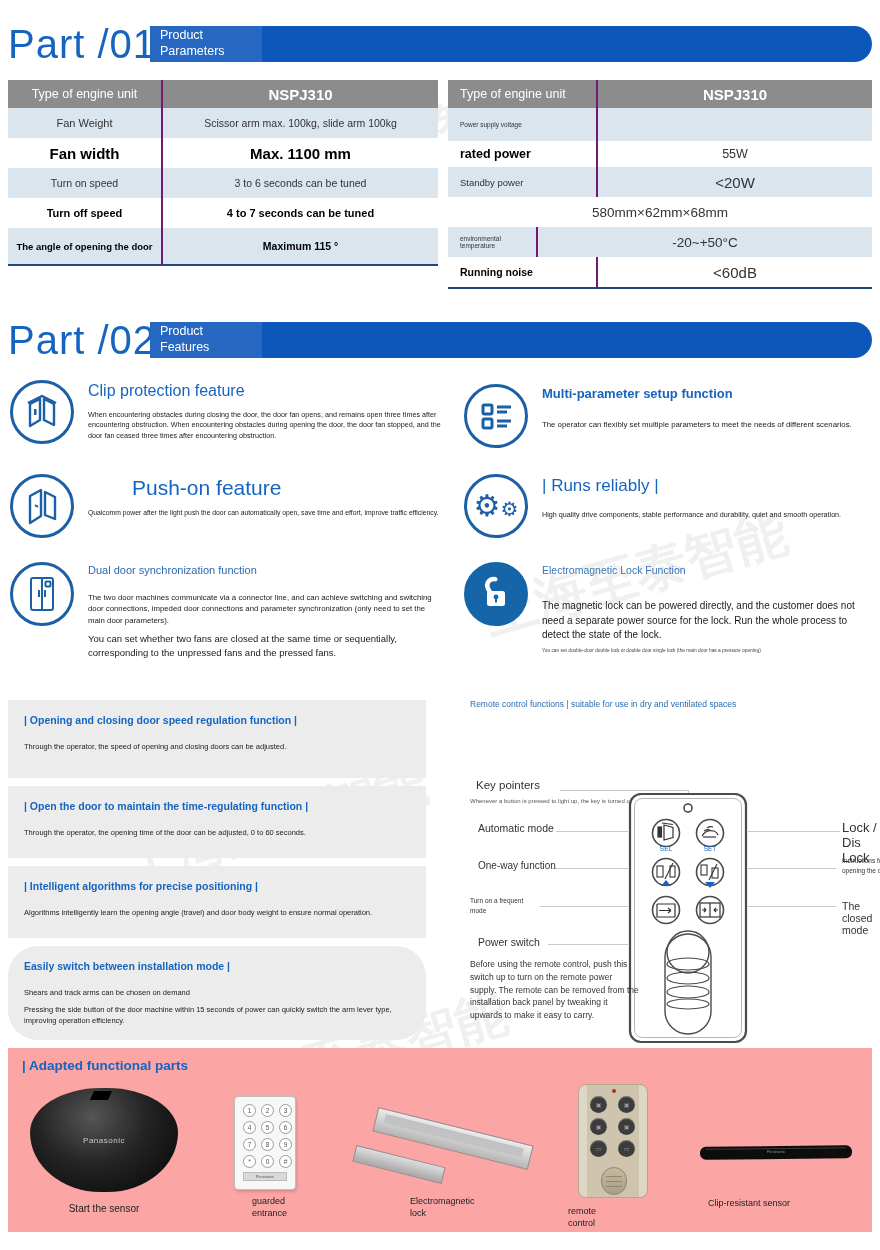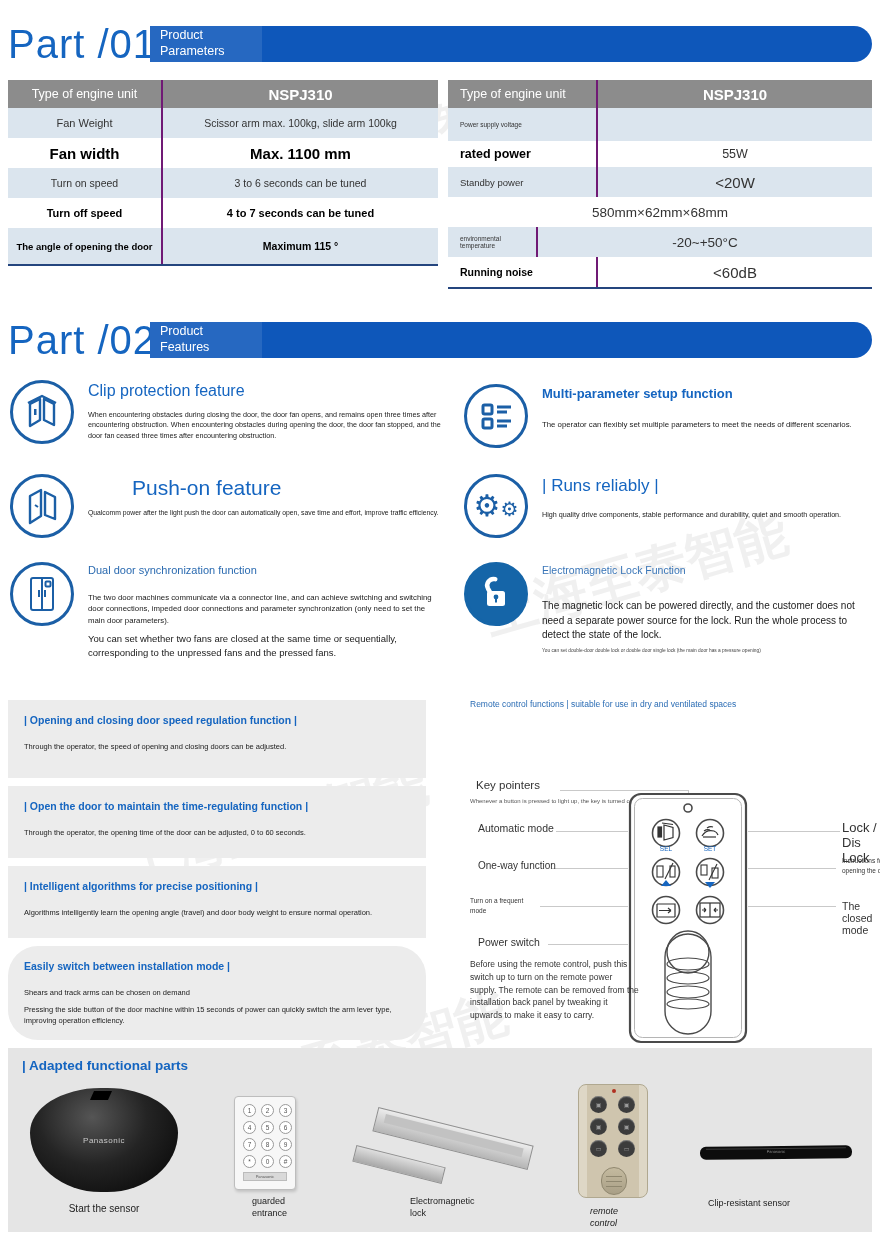--- a/index.html
+++ b/index.html
@@ -49,21 +49,21 @@
   .gbox .gtitle { color:#1565c0; font-size:10.5px; font-weight:bold; line-height:1.5; }
   .gbox .gtext { font-size:7.5px; color:#222; margin-top:12px; line-height:1.5; }
 
   
   .abs { position:absolute; }
   .cline { position:absolute; height:1px; background:#c9c9c9; }
   .vline { position:absolute; width:1px; background:#c9c9c9; }
   .rlab { position:absolute; color:#333; }
 
   
-  .panel { position:absolute; left:8px; top:1048px; width:864px; height:184px; background:#e5e5e5; }
+  .panel { position:absolute; left:8px; top:1048px; width:864px; height:184px; background:#fca5a5; }
   .panel-title { position:absolute; left:14px; top:10px; color:#1565c0; font-size:13.5px; font-weight:bold; }
   .plabel { position:absolute; font-size:9px; color:#222; line-height:1.3; }
 
   .dome { position:absolute; left:22px; top:40px; width:148px; height:104px;
           background:radial-gradient(ellipse at 42% 28%, #555 0%, #242424 45%, #0c0c0c 85%);
           border-radius:50% 50% 50% 50% / 45% 45% 60% 60%; }
   .dome::before { content:""; position:absolute; left:62px; top:3px; width:18px; height:9px;
                   background:#000; transform:skewX(-24deg); }
   .dome span { position:absolute; left:0; right:0; top:46%; text-align:center; color:#c8c8c8;
                font-size:8px; letter-spacing:0.5px; }
@@ -412,21 +412,21 @@
       <div class="rc-btns">
         <div class="rc-btn">▣</div>
         <div class="rc-btn">▣</div>
         <div class="rc-btn">▣</div>
         <div class="rc-btn">▣</div>
         <div class="rc-btn">▭</div>
         <div class="rc-btn">▭</div>
       </div>
       <div class="rc-slide"></div>
     </div>
-    <div class="plabel" style="left:582px; top:158px; width:50px;font-style:italic;">remote control</div>
+    <div class="plabel" style="left:560px; top:158px; width:50px;">remote control</div>
 
     <div class="clipbar">
       <span>Panasonic</span>
     </div>
     <div class="plabel" style="left:700px; top:150px; width:140px;">Clip-resistant sensor</div>
   </div>
 
 </div>
 
 </body></html>

